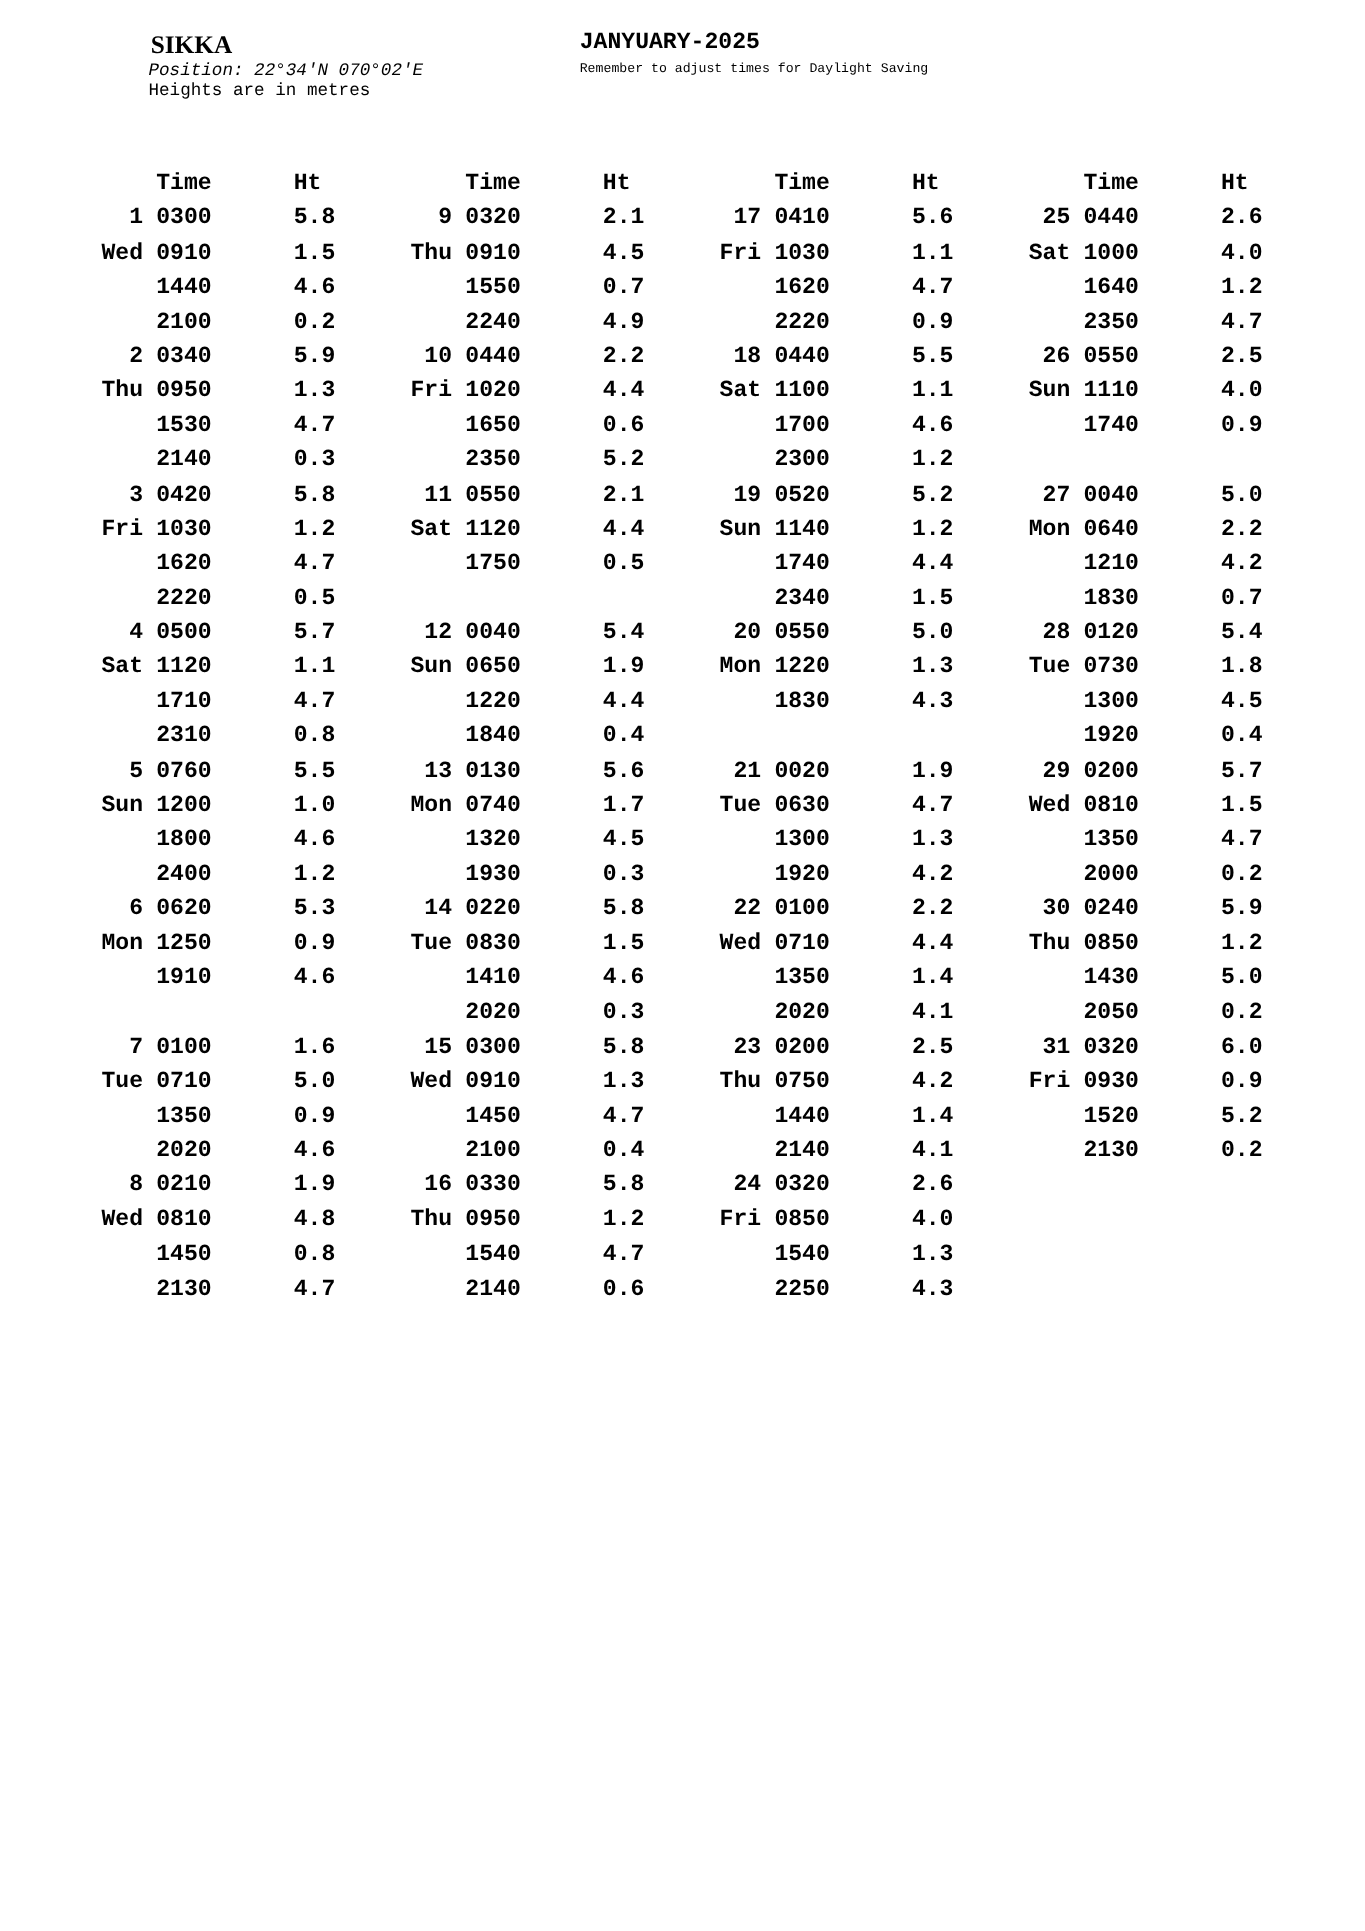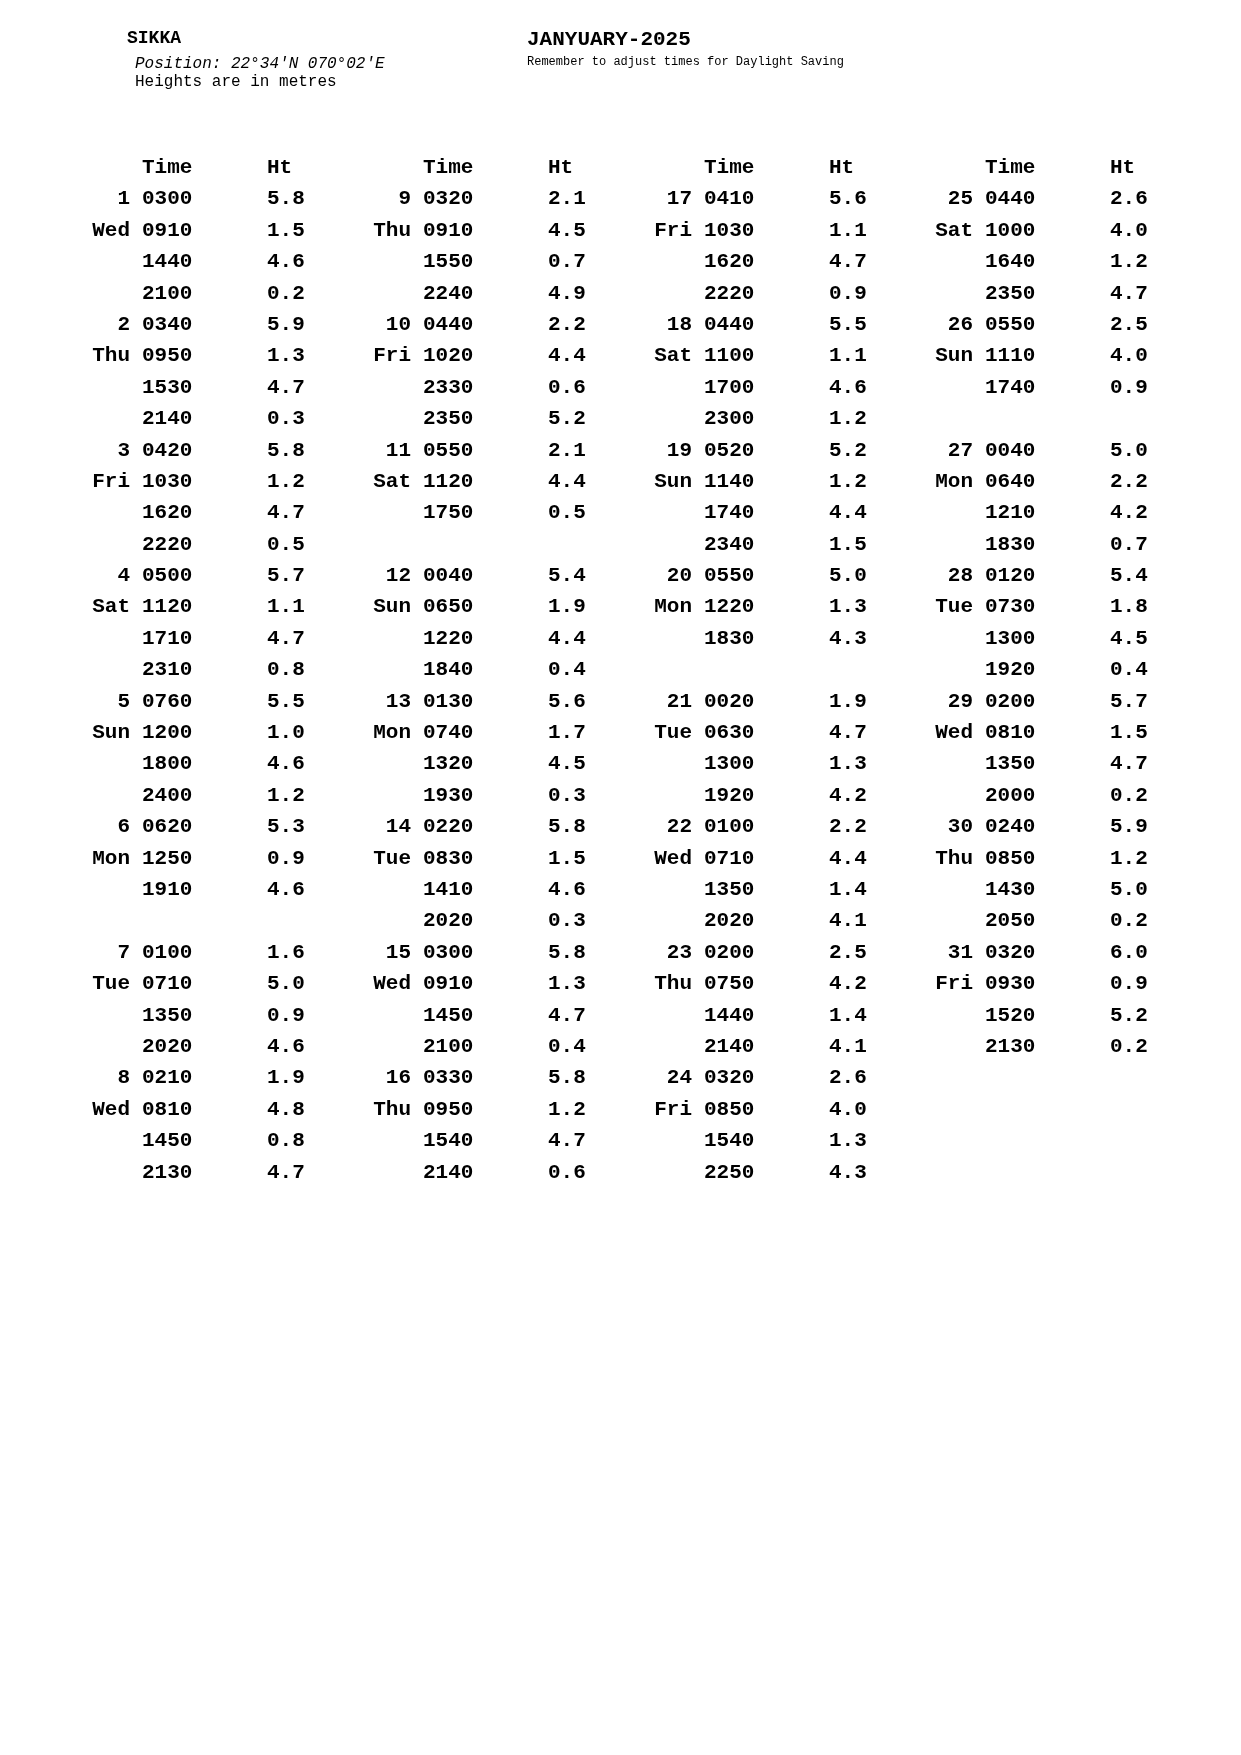--- a/index.html
+++ b/index.html
@@ -4,21 +4,21 @@
 <style>
   html,body{margin:0;padding:0;background:#ffffff;}
   .page{
     position:relative;
     width:1241px;height:1755px;
     background:#ffffff;color:#000000;
     font-family:"Liberation Mono","DejaVu Sans Mono",monospace;
     overflow:hidden;
   }
   .hdr{position:absolute;white-space:pre;}
-  .station-title{left:127px;top:28px;font-size:18px;font-weight:bold;}
+  .station-title{left:137px;top:28px;font-size:23px;font-weight:bold;font-family:Liberation Serif, serif;}
   .month-title{left:527px;top:28px;font-size:21px;font-weight:bold;text-align:right;}
   .position-line{left:135px;top:55px;font-size:16px;font-style:italic;}
   .heights-line{left:135px;top:73px;font-size:16px;}
   .dst-line{left:527px;top:55px;font-size:12px;}
 
   .tide-table{
     position:absolute;left:80px;top:152px;
     display:flex;flex-direction:row;
   }
   .tide-group{
@@ -162,21 +162,21 @@
         <div class="cell c-day"></div>
         <div class="cell c-time">2240</div>
         <div class="cell c-ht">4.9</div>
         <div class="cell c-day">10</div>
         <div class="cell c-time">0440</div>
         <div class="cell c-ht">2.2</div>
         <div class="cell c-day">Fri</div>
         <div class="cell c-time">1020</div>
         <div class="cell c-ht">4.4</div>
         <div class="cell c-day"></div>
-        <div class="cell c-time">2330</div>
+        <div class="cell c-time">1650</div>
         <div class="cell c-ht">0.6</div>
         <div class="cell c-day"></div>
         <div class="cell c-time">2350</div>
         <div class="cell c-ht">5.2</div>
         <div class="cell c-day">11</div>
         <div class="cell c-time">0550</div>
         <div class="cell c-ht">2.1</div>
         <div class="cell c-day">Sat</div>
         <div class="cell c-time">1120</div>
         <div class="cell c-ht">4.4</div>

